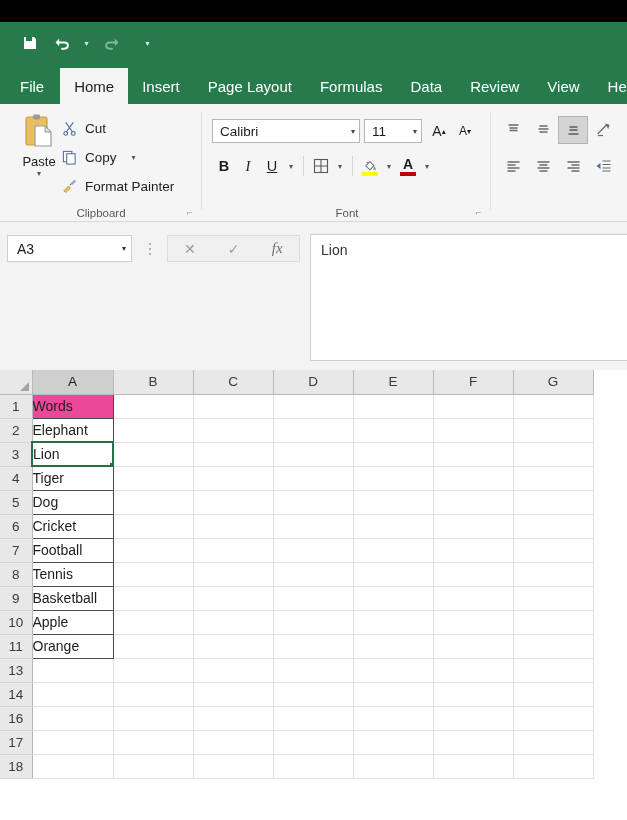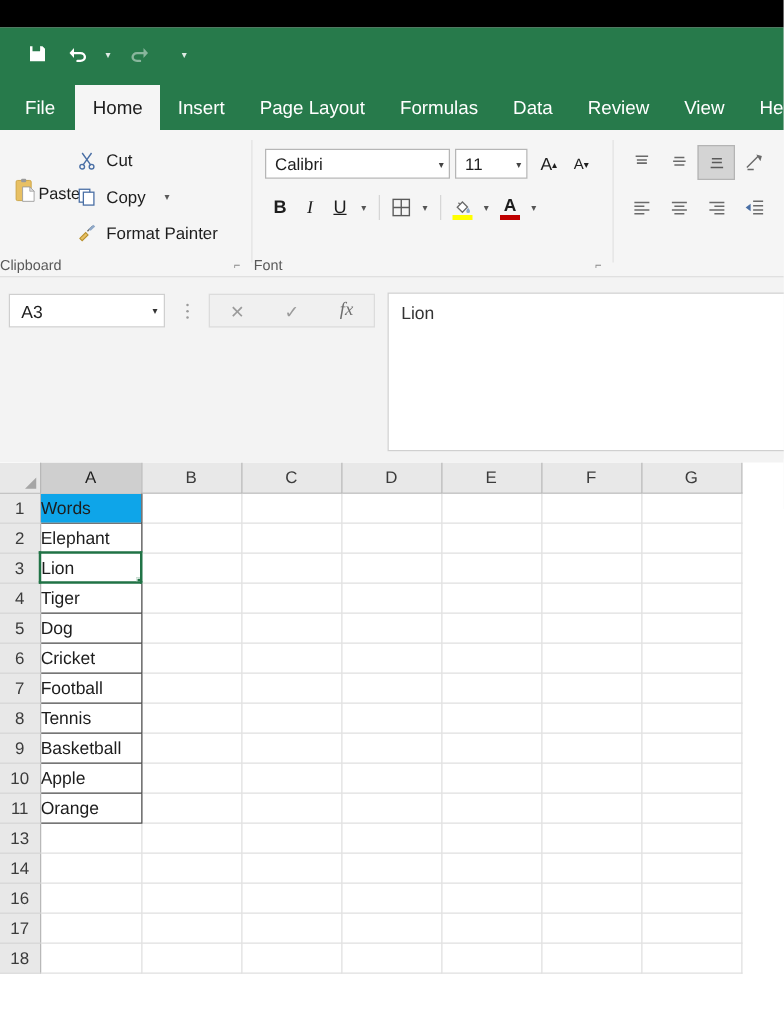--- a/index.html
+++ b/index.html
@@ -55,35 +55,35 @@
 
   
   .ribbon-body {
     position: absolute; left: 0; top: 104px; width: 627px; height: 118px;
     background: #f5f5f5;
     border-bottom: 1px solid #d9d9d9;
   }
   .rgroup { position: absolute; top: 0; height: 118px; }
   .rgroup-label {
     position: absolute; bottom: 3px; left: 0; width: 100%;
-    font-size: 11.5px; color: #595959;
+    text-align: center; font-size: 11.5px; color: #595959;
   }
   .rgroup-launcher {
     position: absolute; bottom: 4px; right: 4px;
     width: 11px; height: 11px; color: #8a8a8a; font-size: 9px; line-height: 11px;
   }
   .rgroup-sep {
     position: absolute; top: 8px; width: 1px; height: 98px; background: #e2e2e2;
   }
 
   
   .clip-group { left: 0; width: 202px; }
   .paste-btn {
     position: absolute; left: 10px; top: 8px; width: 58px; height: 82px;
-    display: flex; flex-direction: row; align-items: center;
+    display: flex; flex-direction: column; align-items: center;
   }
   .paste-label { font-size: 13px; color: #1d1d1d; margin-top: 2px; }
   .paste-caret { font-size: 8px; color: #555; line-height: 8px; margin-top: 1px; }
   .clip-item {
     position: absolute; left: 60px; height: 24px;
     display: flex; align-items: center; gap: 7px;
     font-size: 13.5px; color: #1d1d1d;
   }
   .clip-item .ic { width: 18px; height: 18px; display: flex; align-items: center; justify-content: center; }
   .mini-caret { font-size: 8px; color: #5a5a5a; margin-left: 8px; }
@@ -193,21 +193,21 @@
   }
   .cell {
     height: 24px;
     border-right: 1px solid #e0e0e0; border-bottom: 1px solid #e0e0e0;
     font-size: 14px; color: #1d1d1d;
     padding-left: 4px;
     white-space: nowrap; overflow: hidden;
     position: relative; background: transparent;
   }
   .cell.bordered { border: 1px solid #4a4a4a; }
-  .cell.filled { background: #0ea5e9; }
+  .cell.filled { background: #ec4899; }
   .cell.selected {
     border: 2px solid #217346;
   }
   .fill-handle {
     position: absolute; right: -3px; bottom: -3px; width: 6px; height: 6px;
     background: #217346; border: 1px solid #ffffff;
   }
 </style>
 </head>
 <body>

